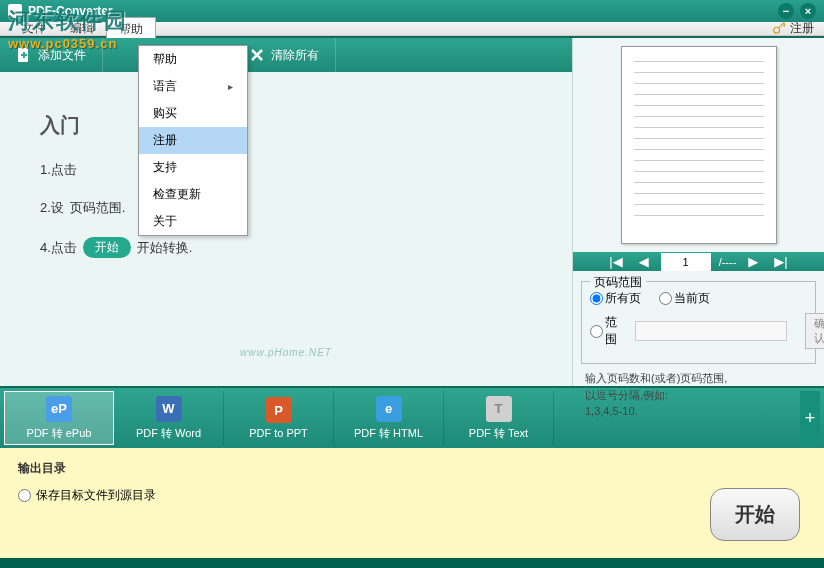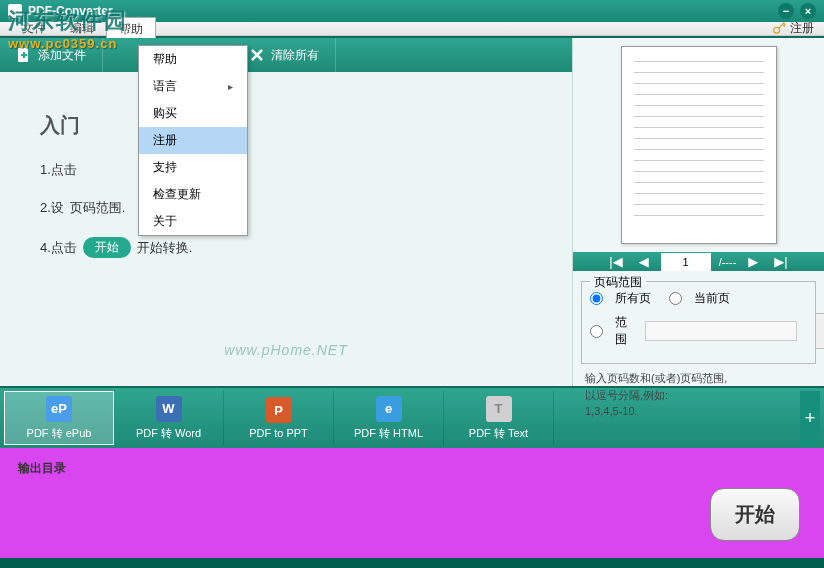--- a/index.html
+++ b/index.html
@@ -19,47 +19,47 @@
 .dropdown .ditem .arrow { font-size: 10px; color: #555; }
 .content { display: flex; height: 350px; background: #ebf5f3; border-top: 2px solid #126b5d; border-bottom: 0; }
 .left { flex: 1; display: flex; flex-direction: column; position: relative; }
 .toolbar { height: 34px; background: linear-gradient(180deg, #2fa590 0%, #1d8a77 100%); display: flex; align-items: center; padding: 0; color: #fff; font-size: 12px; }
 .tbtn { display: flex; align-items: center; gap: 6px; padding: 0 16px; height: 100%; border-right: 1px solid rgba(255,255,255,0.2); cursor: pointer; }
 .tbtn .ticon { width: 16px; height: 16px; }
 .mainarea { flex: 1; padding: 40px 20px 10px 40px; font-size: 13px; color: #333; position: relative; }
 .mainarea h2 { font-size: 20px; color: #555; margin-bottom: 22px; }
 .step { margin-bottom: 20px; display: flex; align-items: center; gap: 6px; }
 .startpill { display: inline-block; background: #24a98f; color: #fff; padding: 2px 12px; border-radius: 12px; font-size: 12px; }
-.watermark { position: absolute; bottom: 28px; left: 50%; transform: translateX(-50%); color: #9bc5bd; font-size: 14px; font-style: italic; letter-spacing: 1px; }
+.watermark { position: absolute; bottom: 28px; left: 50%; transform: translateX(-50%); color: #9bc5bd; font-size: 10px; font-style: italic; letter-spacing: 1px; }
 .right { width: 252px; background: #eef7f5; border-left: 1px solid #bfd9d3; display: flex; flex-direction: column; }
 .preview { height: 214px; display: flex; align-items: center; justify-content: center; padding: 8px; }
 .page { width: 156px; height: 198px; background: #fff; border: 1px solid #999; box-shadow: 1px 1px 3px rgba(0,0,0,0.2); padding: 14px 12px; }
 .page .line { height: 1px; background: #ccc; margin-bottom: 10px; }
 .navbar { height: 30px; background: linear-gradient(180deg, #2fa590 0%, #1d8a77 100%); display: flex; align-items: center; justify-content: center; gap: 8px; }
 .navbtn { color: #fff; font-size: 13px; cursor: pointer; padding: 2px 4px; }
 .pagenum { width: 50px; height: 18px; font-size: 11px; text-align: center; border: none; }
 .pagetotal { color: #fff; font-size: 11px; }
 .rangebox { border: 1px solid #bbb; margin: 10px 8px 4px 8px; padding: 8px 8px 8px 8px; font-size: 12px; position: relative; }
 .rangebox .legend { position: absolute; top: -8px; left: 8px; background: #eef7f5; padding: 0 4px; font-size: 12px; }
 .rrow { display: flex; align-items: center; gap: 18px; margin-bottom: 6px; }
-.rrow label { display: flex; align-items: center; gap: 12px; cursor: pointer; }
+.rrow label { display: flex; align-items: center; gap: 2px; cursor: pointer; }
 .rinp { flex: 1; height: 20px; border: 1px solid #ccc; background: #f8f8f8; font-size: 11px; padding: 0 4px; }
 .confirmbtn { padding: 2px 8px; font-size: 11px; background: #f0f0f0; border: 1px solid #bbb; cursor: pointer; color:#888; }
 .hint { font-size: 11px; color: #444; line-height: 1.5; padding: 2px 12px 0 12px; }
 .tabsrow { height: 62px; background: linear-gradient(180deg, #2fa590 0%, #1d8a77 100%); display: flex; align-items: center; padding: 8px 4px; border-top: 2px solid #0d6b5a; }
 .tab { flex: 0 0 110px; height: 54px; display: flex; flex-direction: column; align-items: center; justify-content: center; gap: 4px; color: #fff; font-size: 11px; cursor: pointer; border-right: 1px solid rgba(0,0,0,0.15); }
 .tab.selected { background: rgba(255,255,255,0.25); border: 1px solid #fff; }
 .tab .tabicon { width: 26px; height: 26px; border-radius: 3px; display:flex; align-items:center; justify-content:center; font-weight:bold; font-size:13px; }
 .ic-epub { background: #4a9de8; color:#fff; }
 .ic-word { background: #3b6fb5; color:#fff; }
 .ic-ppt { background: #d85a2a; color:#fff; }
 .ic-html { background: #3a9de0; color:#fff; }
 .ic-text { background: #d0d0d0; color:#888; }
 .plustab { width: 20px; height: 54px; background: #16907a; color: #fff; display:flex; align-items:center; justify-content:center; font-size:18px; cursor:pointer; margin-left:auto; }
-.bottom { background: #d946ef; height: 110px; padding: 12px 18px; font-size: 12px; position: relative; }
+.bottom { background: #fef9c3; height: 110px; padding: 12px 18px; font-size: 12px; position: relative; }
 .bottom .btitle { font-weight: bold; margin-bottom: 10px; color: #333; }
 .orow { display: flex; align-items: center; gap: 8px; margin-bottom: 8px; }
 .orow label { display: flex; align-items: center; gap: 5px; cursor: pointer; }
 .pathinp { width: 370px; height: 22px; border: 1px solid #aaa; padding: 0 6px; font-size: 11px; background: #fff; }
 .smallbtn { padding: 3px 12px; font-size: 12px; background: linear-gradient(180deg,#fafafa,#e0e0e0); border: 1px solid #999; border-radius: 10px; cursor: pointer; }
 .startbtn { position: absolute; right: 24px; top: 40px; padding: 12px 24px; font-size: 20px; background: linear-gradient(180deg,#fafafa,#ddd); border: 1px solid #888; border-radius: 14px; cursor: pointer; font-weight: bold; color:#333; }
 .overlay-logo { position: absolute; top: 6px; left: 8px; z-index: 200; pointer-events: none; }
 .overlay-logo .logotext { color: #0f766e; font-size: 22px; font-weight: bold; text-shadow: 1px 1px 2px rgba(255,255,255,0.8); opacity:0.85; letter-spacing:2px; }
 .overlay-logo .logourl { color: #e8b020; font-size: 13px; font-weight: bold; text-shadow: 1px 1px 1px rgba(0,0,0,0.4); letter-spacing:1px; }
 </style>
@@ -229,14 +229,20 @@
   </div>
   <div class="tab">
     <div class="tabicon ic-text">T</div>
     <span>PDF 转 Text</span>
   </div>
   <div class="plustab">+</div>
 </div>
 
 <div class="bottom">
   <div class="btitle">输出目录</div>
+  <div class="orow">
+    <label>
+        <input type="radio" name="out" style="">
+        <span>保存目标文件到源目录</span>
+      </label>
+  </div>
   <button class="startbtn">开始</button>
 </div>
 
 </body></html>

